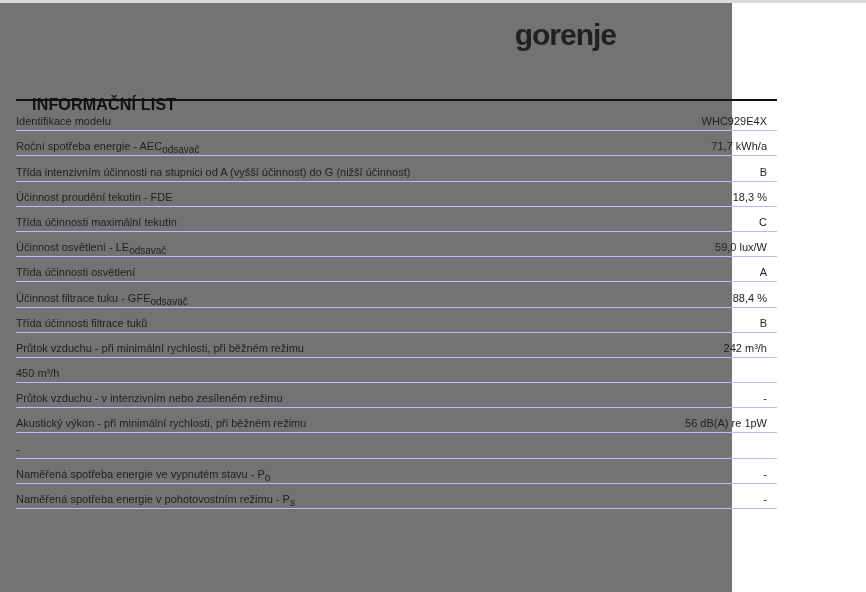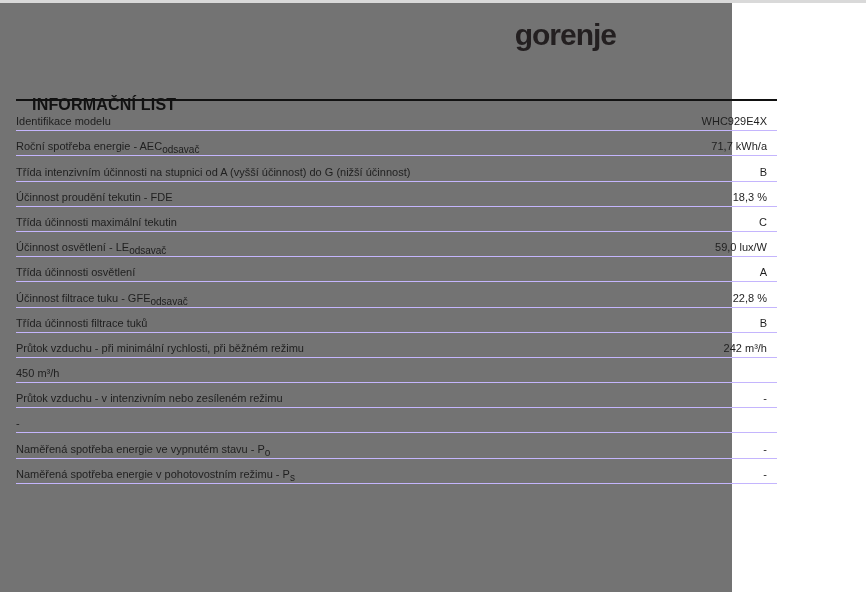--- a/index.html
+++ b/index.html
@@ -109,38 +109,42 @@
       <div class="row">
         <span class="label">Účinnost osvětlení - LE<sub>odsavač</sub></span>
         <span class="value">59,0 lux/W</span>
       </div>
       <div class="row">
         <span class="label">Třída účinnosti osvětlení</span>
         <span class="value">A</span>
       </div>
       <div class="row">
         <span class="label">Účinnost filtrace tuku - GFE<sub>odsavač</sub></span>
-        <span class="value">22,8 %</span>
+        <span class="value">88,4 %</span>
       </div>
       <div class="row">
         <span class="label">Třída účinnosti filtrace tuků</span>
         <span class="value">B</span>
       </div>
       <div class="row">
         <span class="label">Průtok vzduchu - při minimální rychlosti, při běžném režimu</span>
         <span class="value">242 m³/h</span>
       </div>
       <div class="row">
         <span class="value">450 m³/h</span>
       </div>
       <div class="row">
         <span class="label">Průtok vzduchu - v intenzivním nebo zesíleném režimu</span>
         <span class="value">-</span>
       </div>
       <div class="row">
+        <span class="label">Akustický výkon - při minimální rychlosti, při běžném režimu</span>
+        <span class="value">56 dB(A) re 1pW</span>
+      </div>
+      <div class="row">
         <span class="value">-</span>
       </div>
       <div class="row">
         <span class="label">Naměřená spotřeba energie ve vypnutém stavu - P<sub>o</sub></span>
         <span class="value">-</span>
       </div>
       <div class="row">
         <span class="label">Naměřená spotřeba energie v pohotovostním režimu - P<sub>s</sub></span>
         <span class="value">-</span>
       </div>

